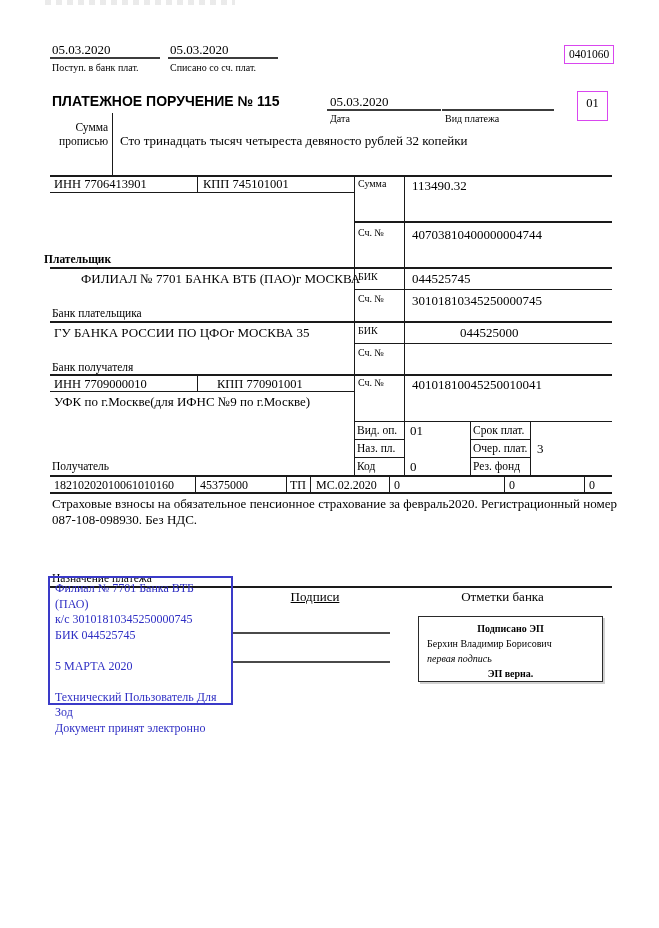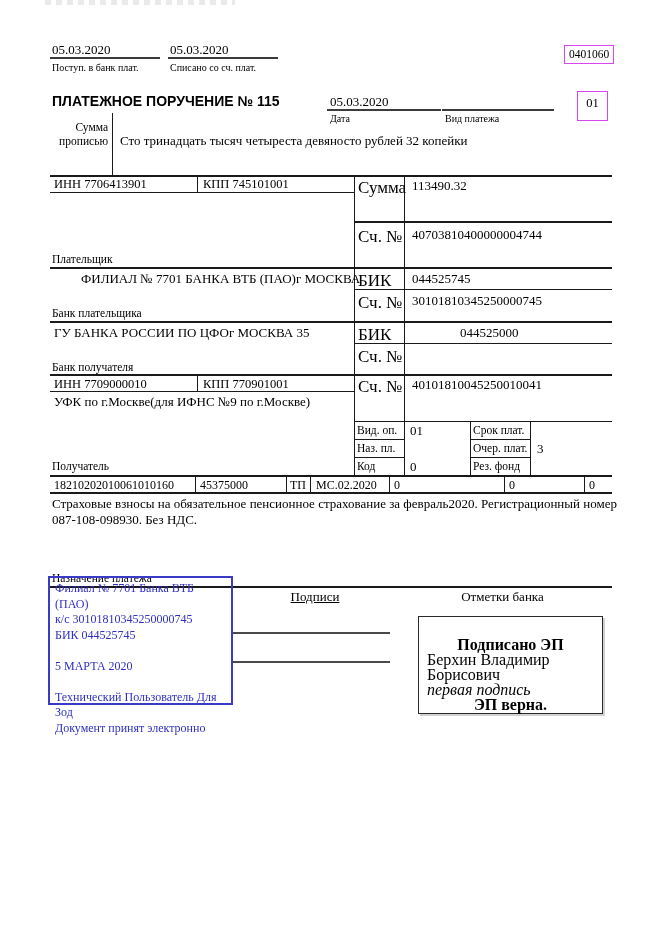--- a/index.html
+++ b/index.html
@@ -4,31 +4,31 @@
 <style>
   html,body{margin:0;padding:0;background:#fff;}
   .page{position:relative;width:659px;height:928px;background:#ffffff;overflow:hidden;
         font-family:"Liberation Serif","DejaVu Serif",serif;color:#000;}
   .abs{position:absolute;}
   .hl{position:absolute;background:#1a1a1a;height:1px;}
   .hl.thick{height:2px;}
   .vl{position:absolute;background:#1a1a1a;width:1px;}
   .small{font-size:10px;}
   .lbl{font-size:11.5px;}
-  .cell-lbl{font-size:17px;}
+  .cell-lbl{font-size:10px;}
   .val{font-size:13px;}
   .inn{font-size:12.5px;}
   .title{font-family:"Liberation Sans","DejaVu Sans",sans-serif;font-weight:bold;font-size:14px;}
   .preline{white-space:pre-line;line-height:16px;}
   .codebox{border:1px solid #d946ef;text-align:center;font-size:11.5px;line-height:17px;}
   .underl{position:absolute;background:#3c3c3c;height:2px;}
   .blue-box{position:absolute;border:2px solid #3a3ac8;color:#2f2fc4;font-size:12px;
             line-height:15.5px;padding:3px 5px;white-space:pre-line;}
   .stamp{position:absolute;border:1px solid #2a2a2a;box-shadow:2px 2px 0 rgba(0,0,0,0.18);
-         font-size:16px;padding:20px 8px;line-height:15px;}
+         font-size:10px;padding:4px 8px;line-height:15px;}
   .stamp .c{text-align:center;}
   .b{font-weight:bold;}
   .i{font-style:italic;}
   .taxcell{position:absolute;font-size:12px;top:478px;}
   .artifact{position:absolute;left:45px;top:0;width:190px;height:5px;opacity:.12;
             background:repeating-linear-gradient(90deg,#555 0 6px,#fff 6px 11px);}
 </style>
 </head>
 <body>
 
@@ -87,38 +87,38 @@
   <div class="vl" style="left:389px;top:475px;height:17px;"></div>
   <div class="vl" style="left:504px;top:475px;height:17px;"></div>
   <div class="vl" style="left:584px;top:475px;height:17px;"></div>
 
   <div class="abs inn" style="left:54px;top:177px;">ИНН 7706413901</div>
   <div class="abs inn" style="left:203px;top:177px;">КПП 745101001</div>
   <div class="abs cell-lbl" style="left:358px;top:178px;">Сумма</div>
   <div class="abs val" style="left:412px;top:178px;">113490.32</div>
   <div class="abs cell-lbl" style="left:358px;top:227px;">Сч. №</div>
   <div class="abs val" style="left:412px;top:227px;">40703810400000004744</div>
-  <div class="abs lbl" style="left:52px;top:253px;">Плательщик</div>
+  <div class="abs lbl" style="left:44px;top:253px;font-weight:bold;">Плательщик</div>
 
   <div class="abs val" style="left:54px;top:271px;margin-left:27px;">ФИЛИАЛ № 7701 БАНКА ВТБ (ПАО)г МОСКВА</div>
   <div class="abs cell-lbl" style="left:358px;top:271px;">БИК</div>
   <div class="abs val" style="left:412px;top:271px;">044525745</div>
   <div class="abs cell-lbl" style="left:358px;top:293px;">Сч. №</div>
   <div class="abs val" style="left:412px;top:293px;">30101810345250000745</div>
   <div class="abs lbl" style="left:52px;top:307px;">Банк плательщика</div>
 
   <div class="abs val" style="left:54px;top:325px;">ГУ БАНКА РОССИИ ПО ЦФОг МОСКВА 35</div>
   <div class="abs cell-lbl" style="left:358px;top:325px;">БИК</div>
   <div class="abs val" style="left:412px;top:325px;margin-left:48px;">044525000</div>
   <div class="abs cell-lbl" style="left:358px;top:347px;">Сч. №</div>
   <div class="abs val" style="left:412px;top:347px;"></div>
   <div class="abs lbl" style="left:52px;top:361px;">Банк получателя</div>
 
   <div class="abs inn" style="left:54px;top:377px;">ИНН 7709000010</div>
-  <div class="abs inn" style="left:203px;top:377px;">КПП 770901001</div>
+  <div class="abs inn" style="left:217px;top:377px;">КПП 770901001</div>
   <div class="abs cell-lbl" style="left:358px;top:377px;">Сч. №</div>
   <div class="abs val" style="left:412px;top:377px;">40101810045250010041</div>
   <div class="abs val" style="left:54px;top:394px;width:298px;">УФК по г.Москве(для ИФНС №9 по г.Москве)</div>
 
   <div class="abs lbl" style="left:357px;top:424px;">Вид. оп.</div>
   <div class="abs val" style="left:410px;top:423px;">01</div>
   <div class="abs lbl" style="left:473px;top:424px;">Срок плат.</div>
   <div class="abs val" style="left:537px;top:423px;"></div>
   <div class="abs lbl" style="left:357px;top:442px;">Наз. пл.</div>
   <div class="abs lbl" style="left:473px;top:442px;">Очер. плат.</div>

